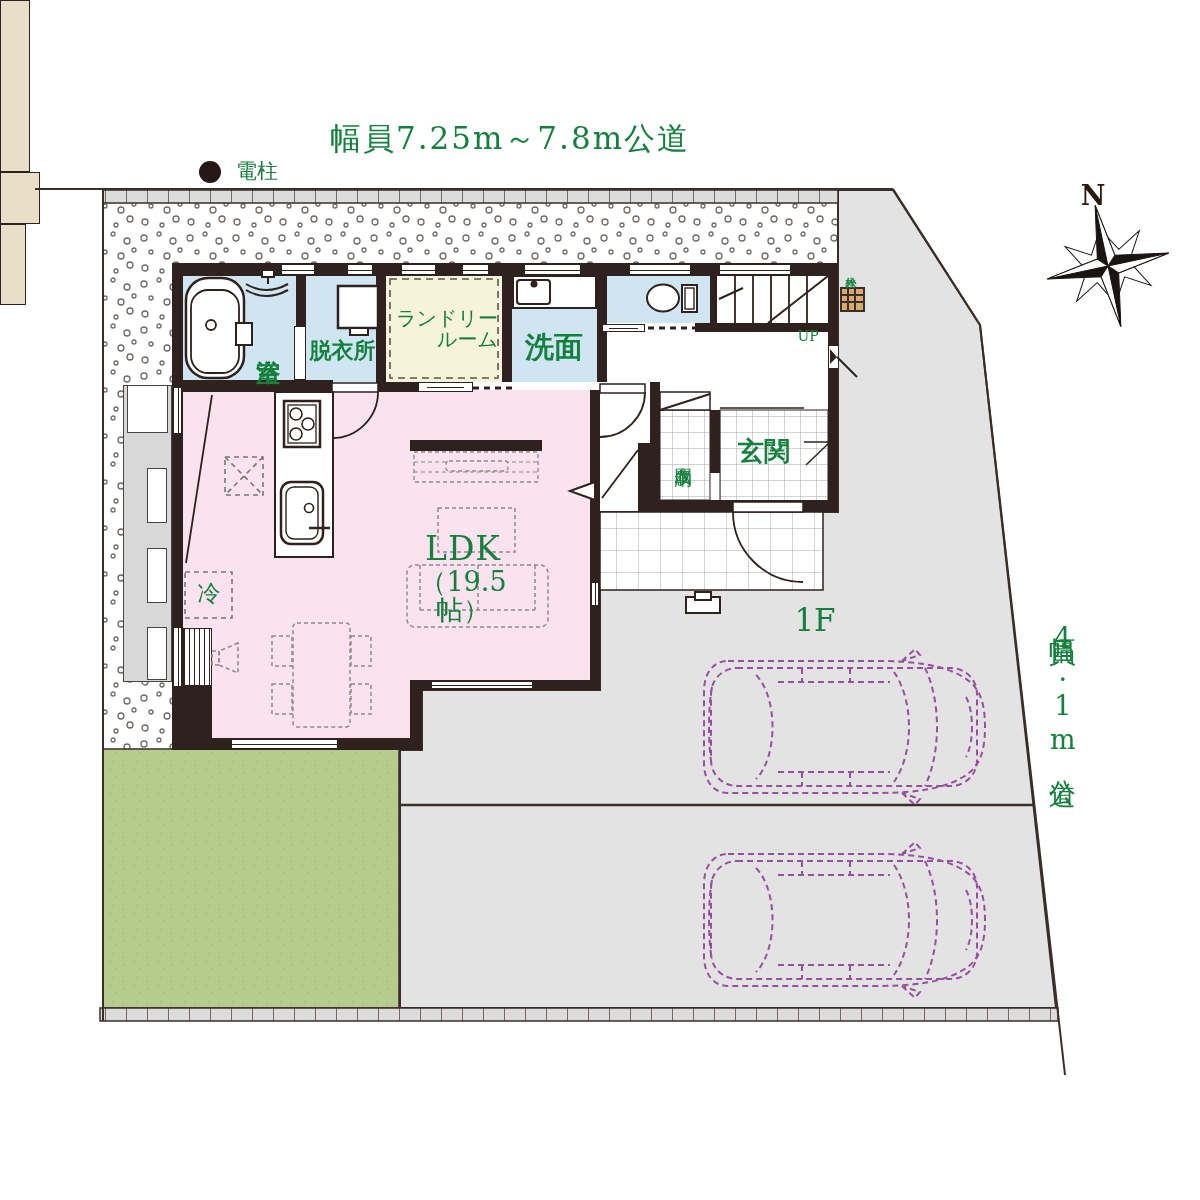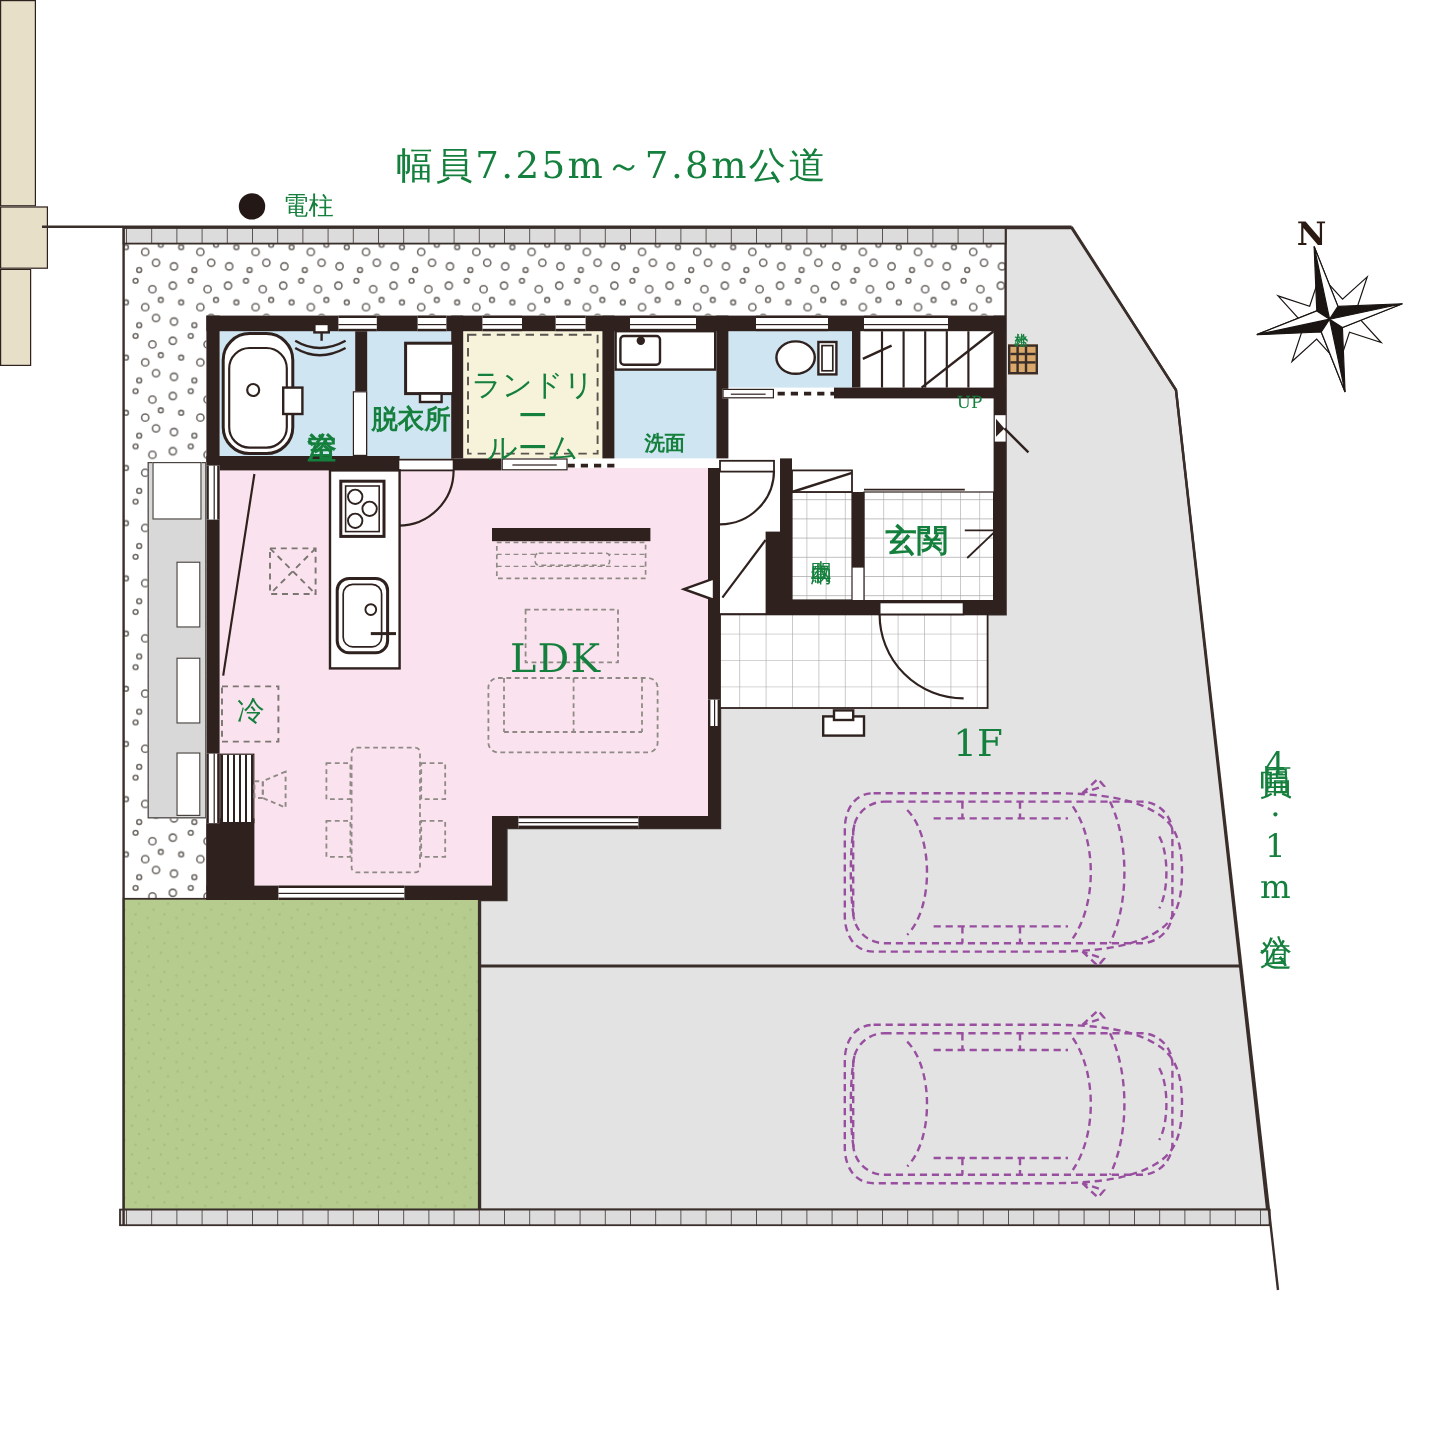--- a/index.html
+++ b/index.html
@@ -7,21 +7,21 @@
     position:relative;width:1200px;height:1200px;background:#ffffff;overflow:hidden;
     font-family:"DejaVu Serif","Liberation Serif",serif;color:#231815;
   }
   svg{position:absolute;left:0;top:0;}
   
   .lbl{position:absolute;color:#15803d;line-height:1.05;text-align:center;}
   .v{writing-mode:vertical-rl;text-orientation:upright;}
   .road-top{font-size:31px;letter-spacing:2px;font-weight:500;}
   .pole{font-size:21px;}
   .room{font-size:24px;font-weight:bold;}
-  .small{font-size:25px;}
+  .small{font-size:20px;text-align:right;}
   .tiny{font-size:11.5px;letter-spacing:0px;}
   .doma{font-size:17px;letter-spacing:1px;}
   .ldk-main{font-size:33px;letter-spacing:1px;}
   .ldk-sub{font-size:27px;}
   .up{font-size:14px;}
   .f1{font-size:31px;}
   .road-right{font-size:27px;letter-spacing:3px;}
   .compass-n{font-size:27px;font-weight:bold;color:#2b1a12;}
   
   .floor{position:absolute;}
@@ -372,23 +372,24 @@
 
   <div class="lbl road-top" style="left:300px;top:122px;width:420px;">幅員7.25m～7.8m公道</div>
   <div class="lbl pole" style="left:227px;top:160px;width:60px;">電柱</div>
   <div class="lbl compass-n" style="left:1078px;top:182px;width:30px;">N</div>
   <div class="lbl v room" style="left:256px;top:302px;height:76px;">浴室</div>
   <div class="lbl room" style="left:305px;top:339px;width:75px;font-size:22px;">脱衣所</div>
   <div class="lbl small" style="left:390px;top:308px;width:108px;">
     <span>ランドリー</span><br>
     <span>ルーム</span>
   </div>
-  <div class="lbl room" style="left:521px;top:332px;width:66px;font-size:17px;margin-top:30px;">洗面</div>
+  <div class="lbl room" style="left:521px;top:332px;width:66px;font-size:29px;">洗面</div>
   <div class="lbl up" style="left:790px;top:329px;width:36px;">UP</div>
   <div class="lbl v tiny" style="left:845px;top:248px;height:40px;">外水栓</div>
   <div class="lbl v doma" style="left:674px;top:418px;height:76px;">土間収納</div>
   <div class="lbl room" style="left:735px;top:438px;width:58px;font-size:26px;">玄関</div>
   <div class="lbl ldk-main" style="left:403px;top:532px;width:120px;">LDK</div>
+  <div class="lbl ldk-sub" style="left:393px;top:568px;width:140px;">（19.5帖）</div>
   <div class="lbl" style="left:194px;top:581px;width:30px;font-size:23px;">冷</div>
   <div class="lbl f1" style="left:790px;top:592px;width:50px;margin-top:12px;">1F</div>
   <div class="lbl v road-right" style="left:1048px;top:595px;height:190px;">幅員4.1m公道</div>
 
 </div>
 
 </body></html>

